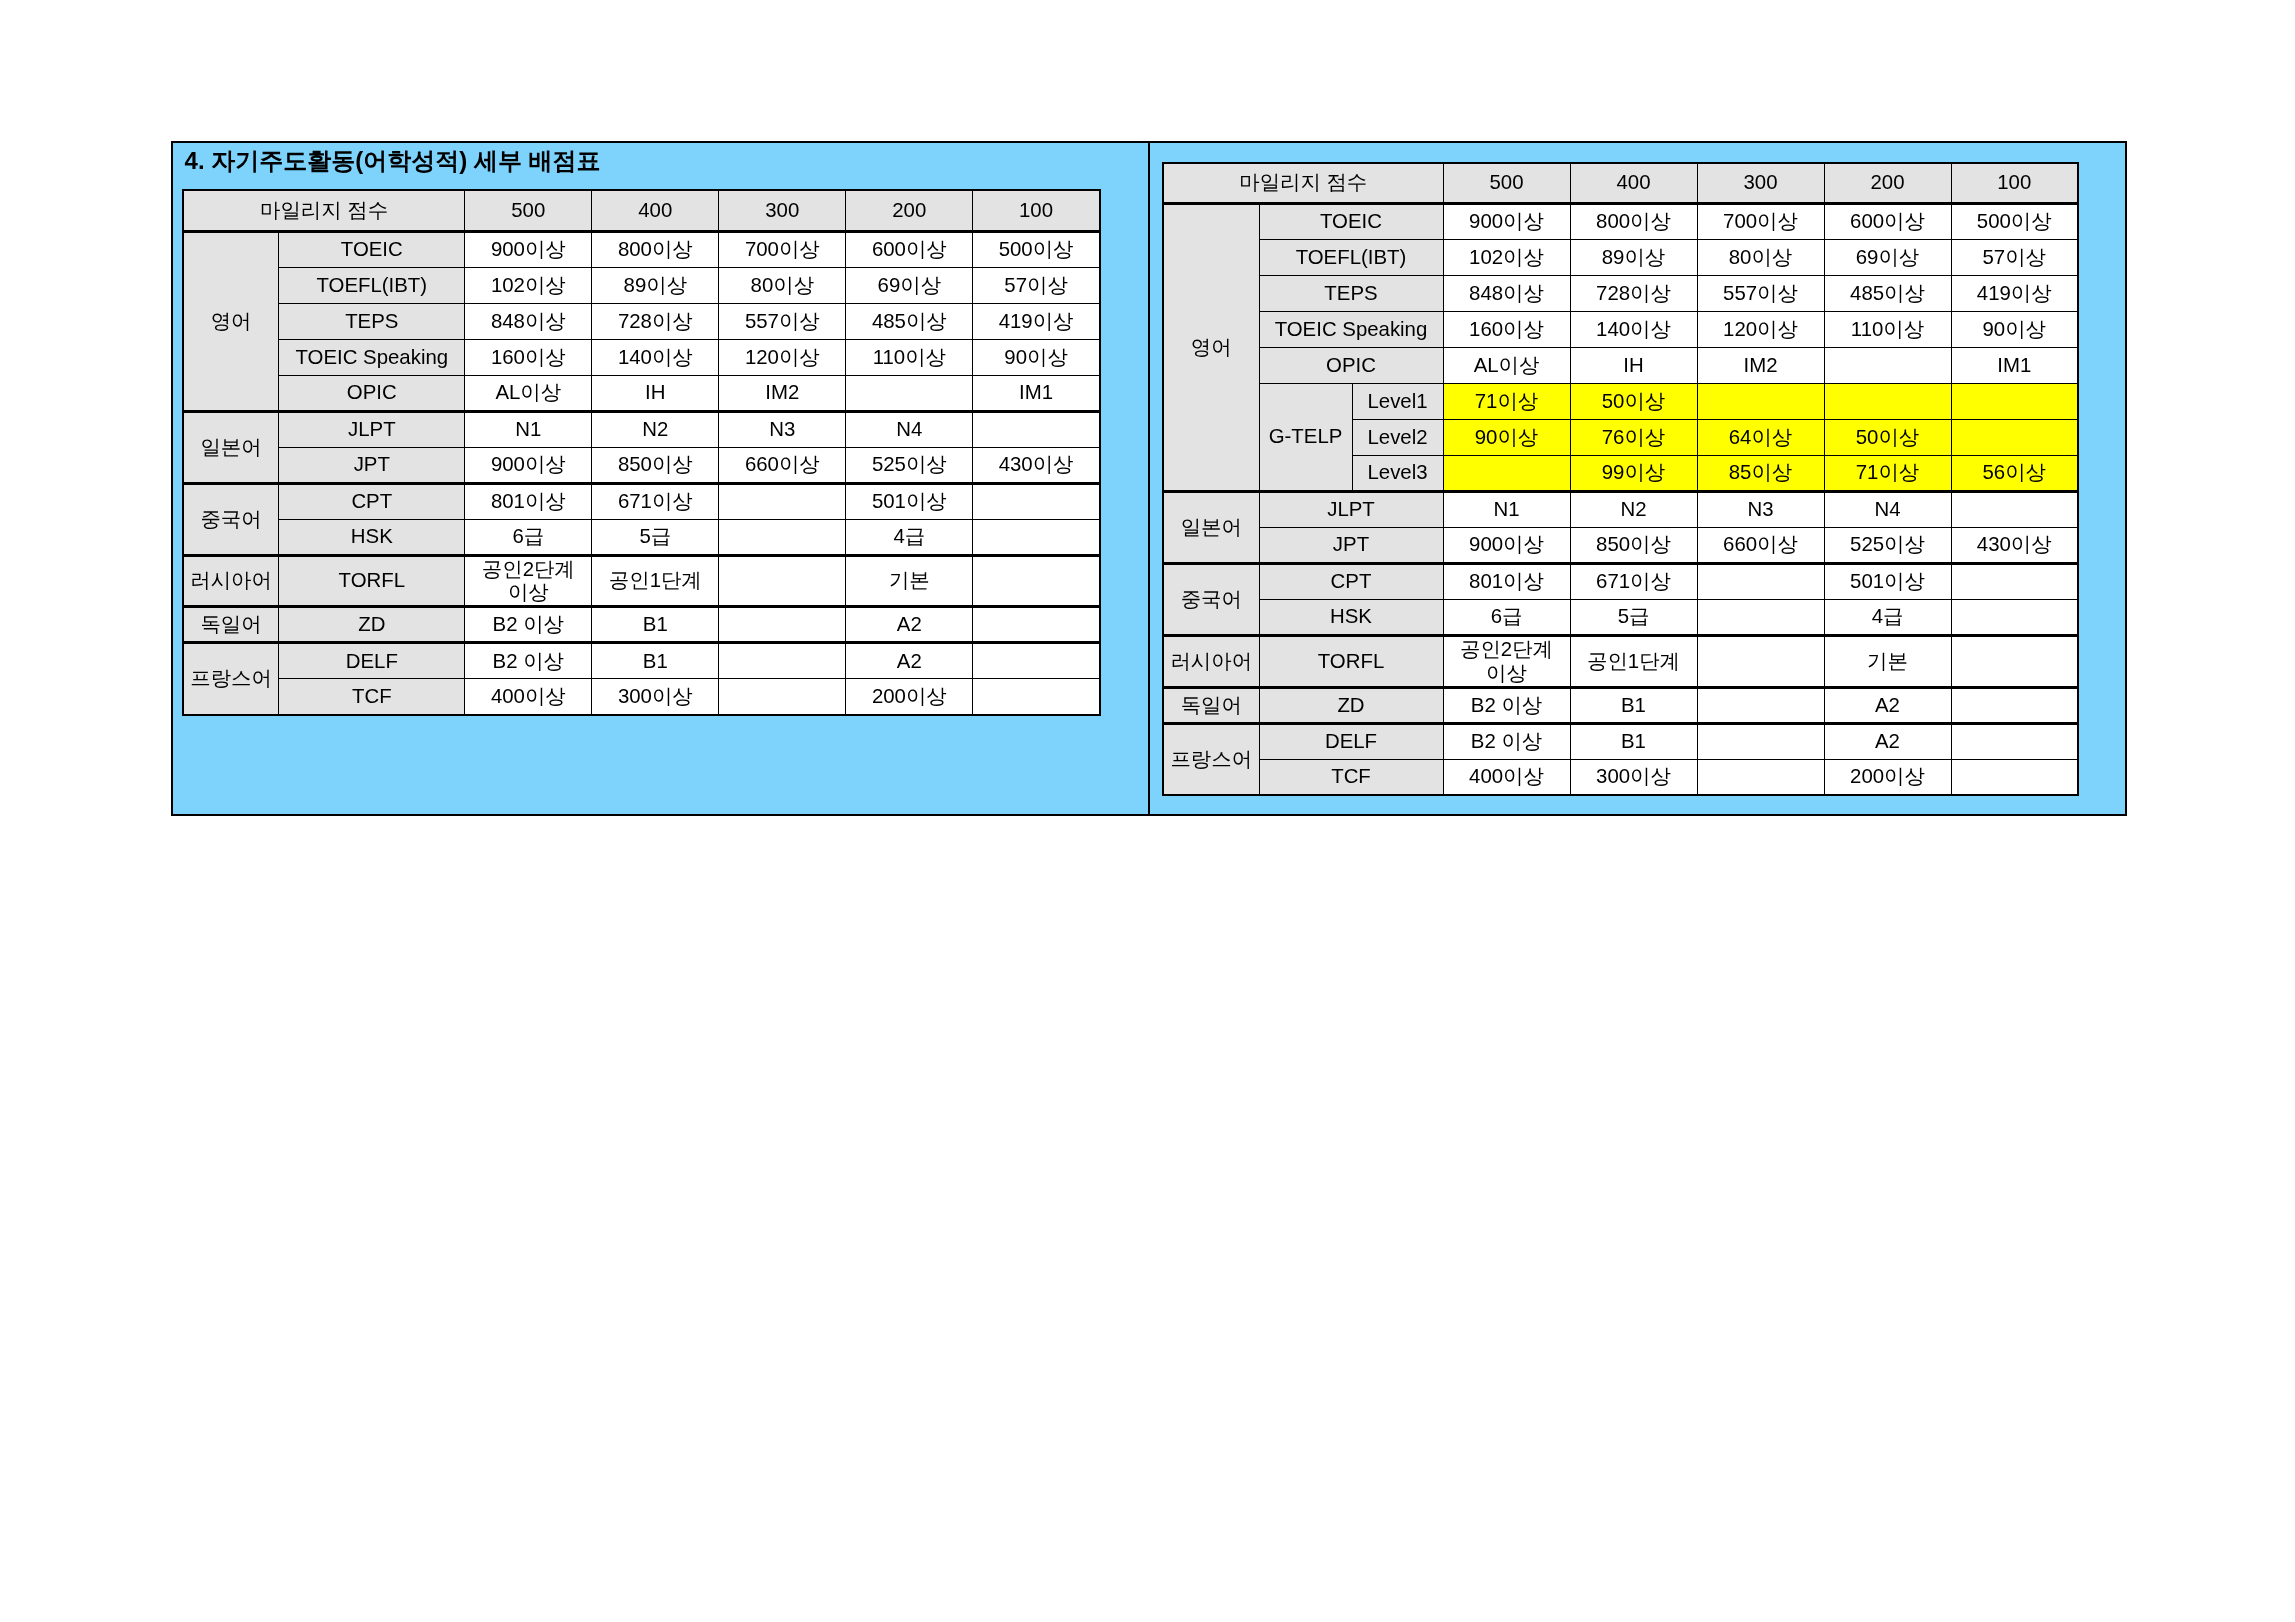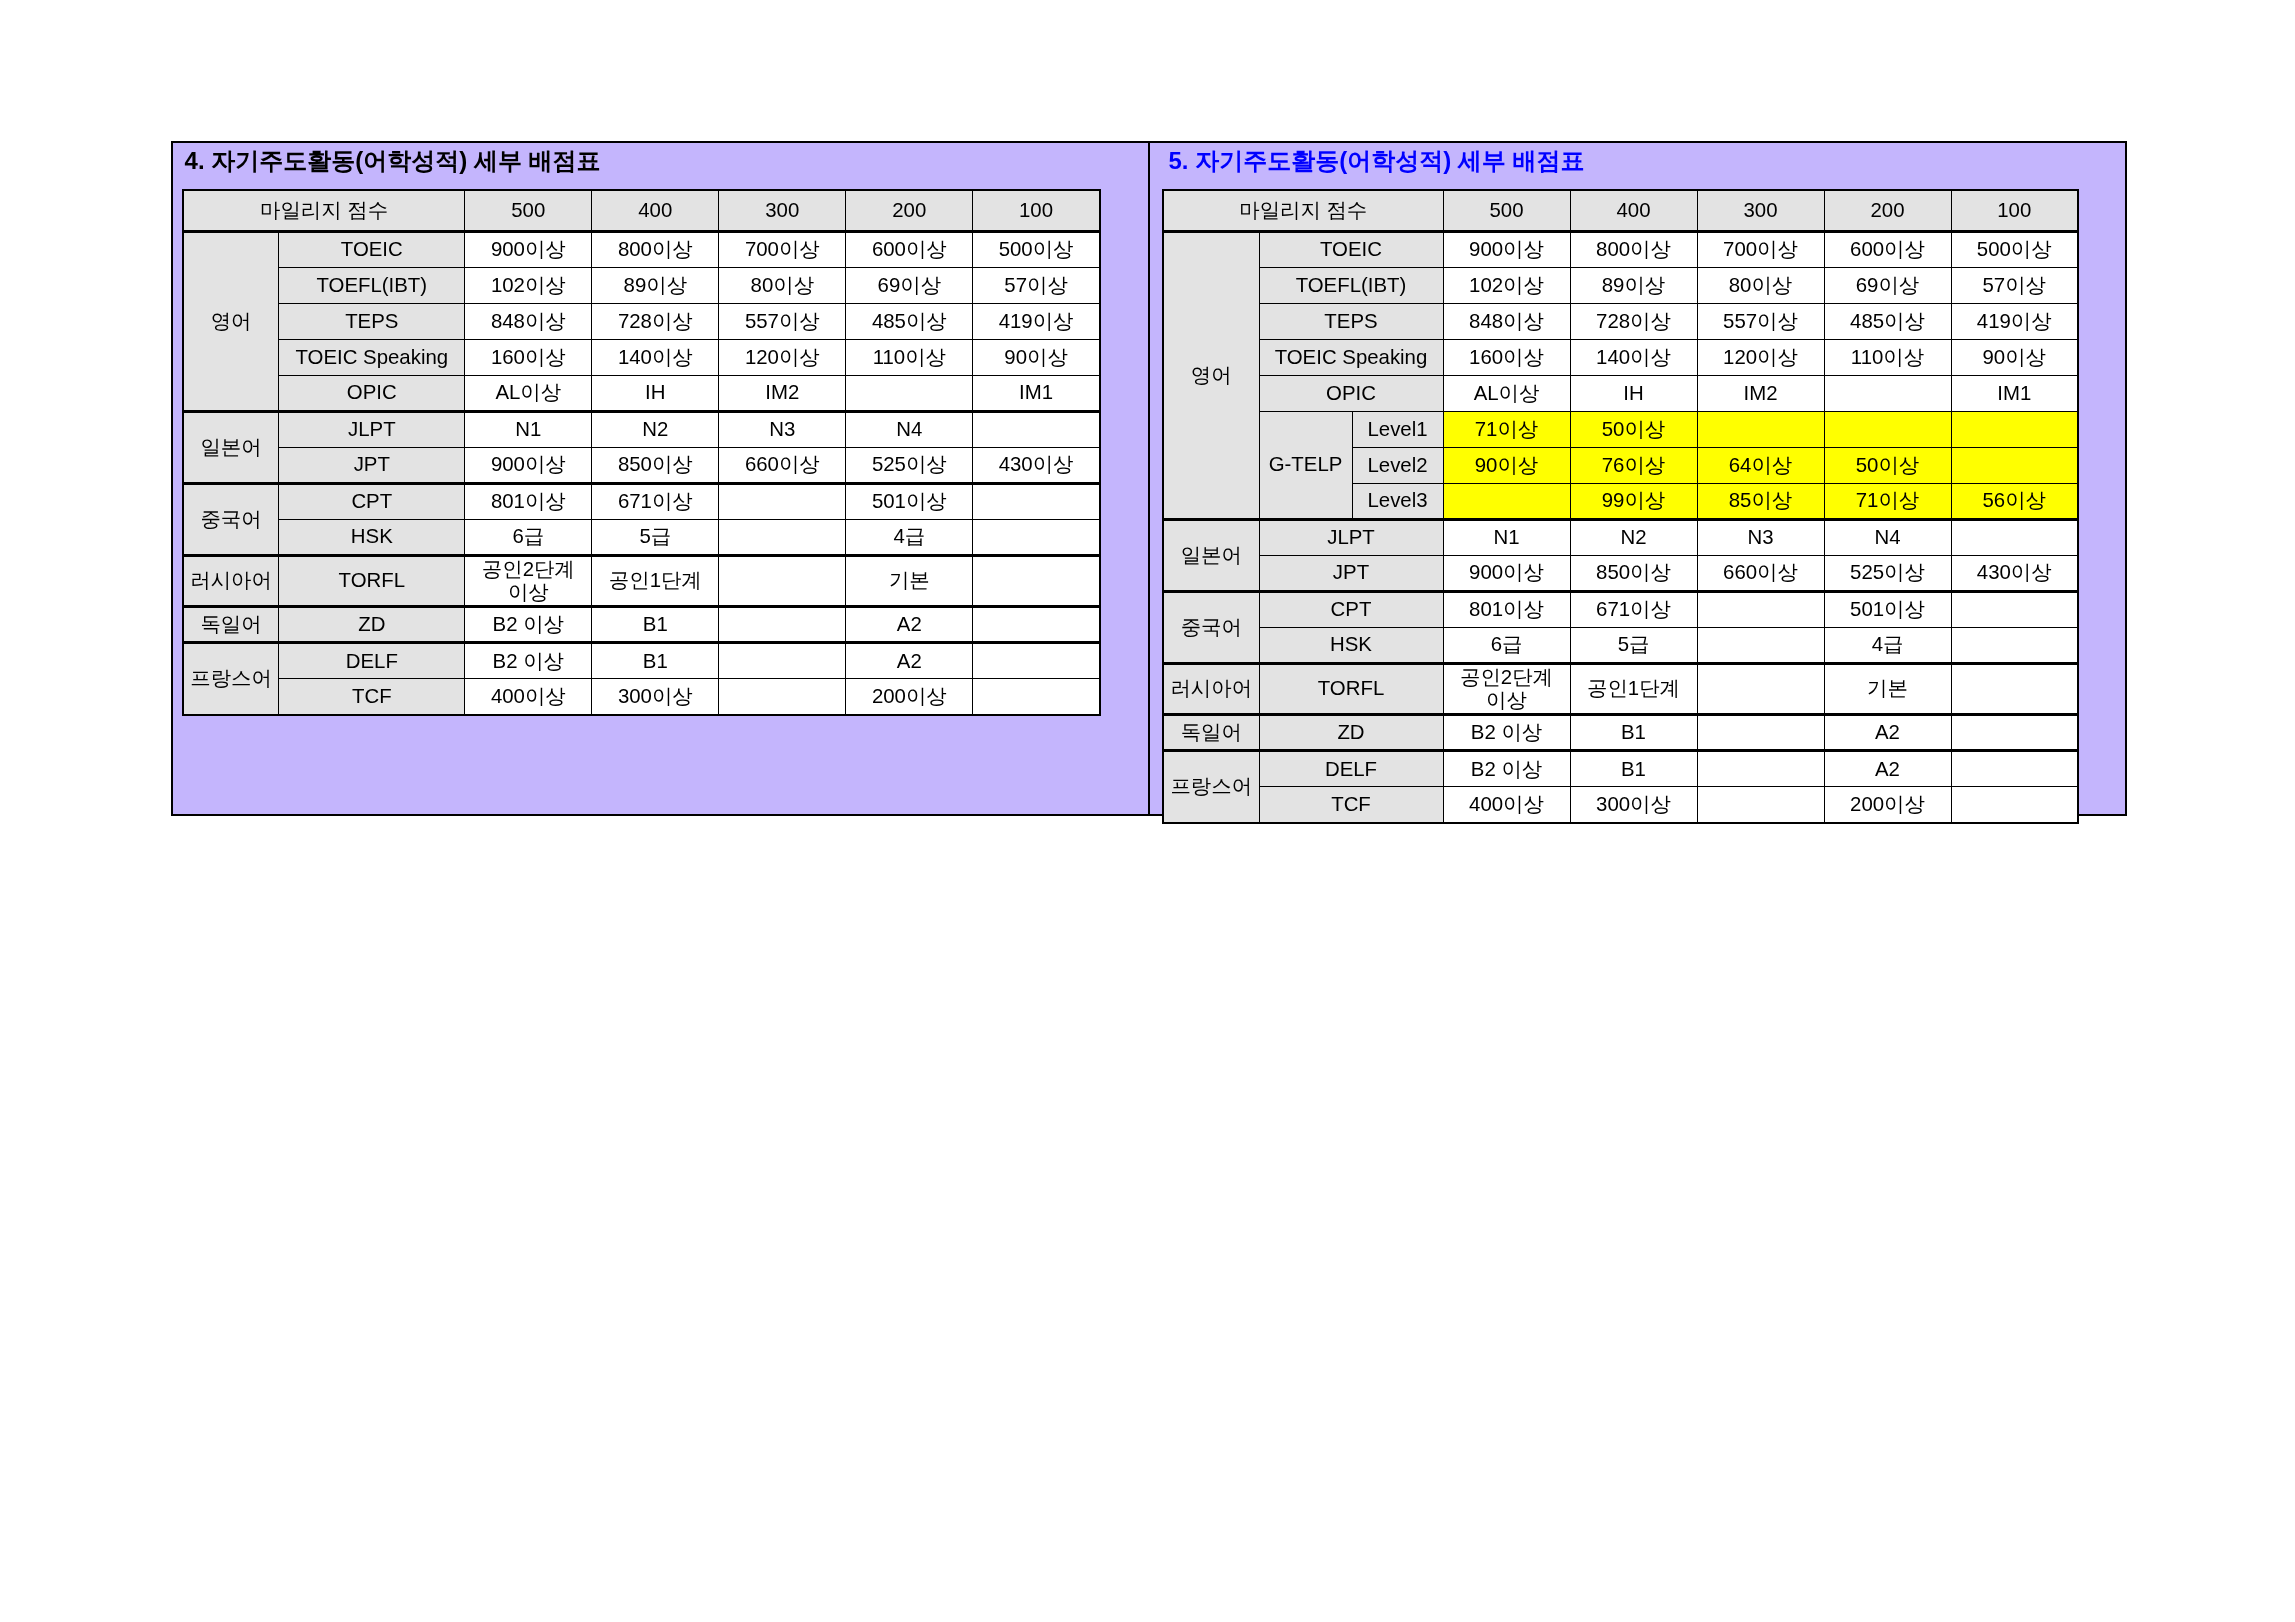--- a/index.html
+++ b/index.html
@@ -2,21 +2,21 @@
 <html style="font-size:7.4px"><head>
 <meta charset="utf-8">
 <style>
   html,body { margin:0; padding:0; background:#ffffff; }
   .page {
     position:relative; width:2295px; height:1623px; background:#ffffff;
     font-family:"Liberation Sans","DejaVu Sans",sans-serif; color:#000;
   }
   .content-box {
     position:absolute; left:171px; top:141px; width:1956px; height:675px;
-    border:2.3px solid #000; box-sizing:border-box; background:#c4b5fd;
+    border:2.3px solid #000; box-sizing:border-box; background:#7dd3fc;
   }
   .panel-divider {
     position:absolute; left:975px; top:0; width:2.3px; height:100%; background:#000;
   }
   .panel { position:absolute; top:3.7px; }
   .panel-left  { left:8.8px; }
   .panel-right { left:989px; }
   .tbl-title { font-size:24px; font-weight:bold; line-height:1.15; margin:0 0 0 2.8px; white-space:nowrap; }
   .title-black { color:#000000; }
   .title-blue  { color:#0000ff; }
@@ -178,21 +178,20 @@
                   <td>200이상</td>
                   <td></td>
                 </tr>
               </tbody>
             </table>
           </div>
       </div>
     </div>
 
     <div class="panel panel-right">
-      <div class="tbl-title title-blue" style="margin-left:6.5px">5. 자기주도활동(어학성적) 세부 배점표</div>
       <div class="tbl-wrap">
         <div id="table-right">
             <table class="score">
               <colgroup>
                 <col style="width: 96px;">
                 <col style="width: 93px;">
                 <col style="width: 91px;">
                 <col style="width: 127px;">
                 <col style="width: 127px;">
                 <col style="width: 127px;">

